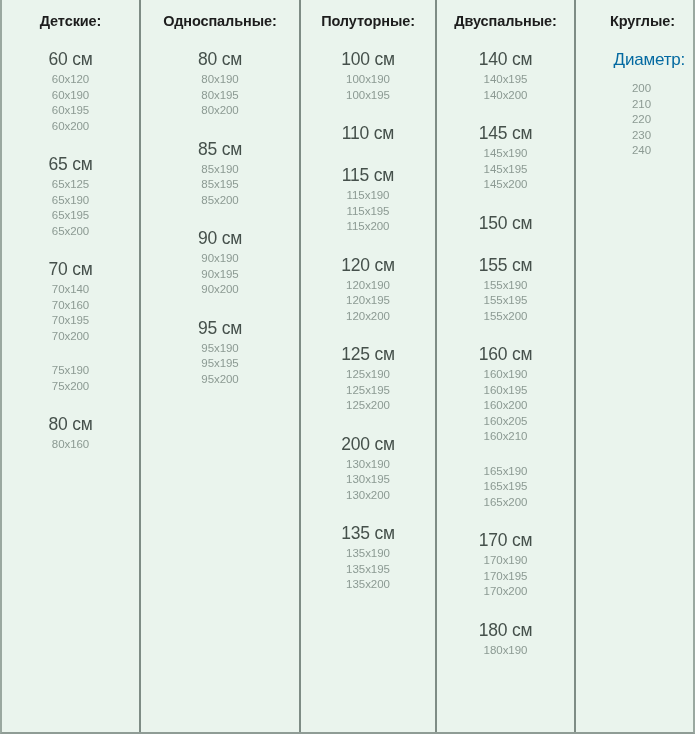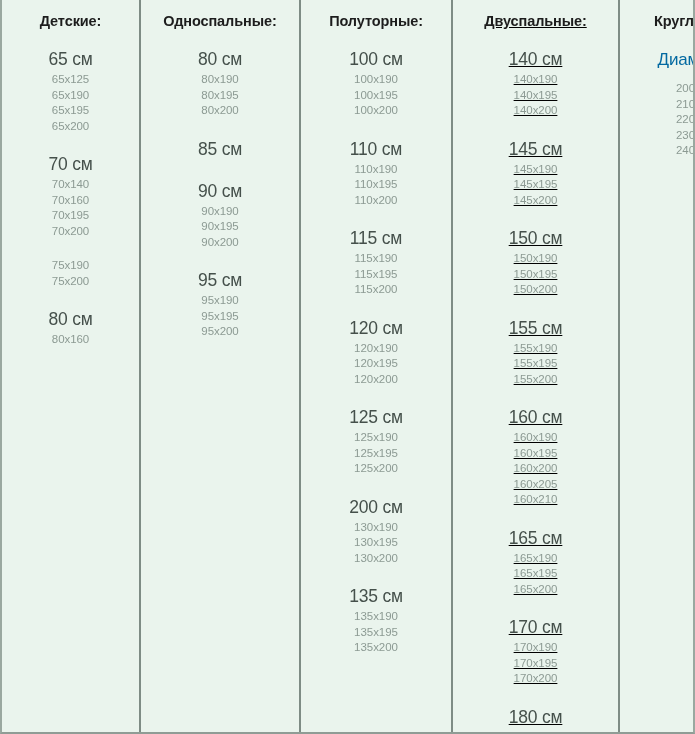--- a/index.html
+++ b/index.html
@@ -32,22 +32,22 @@
     padding-top: 11px;
     border-right: 2px solid #7e8c85;
     flex: 0 0 auto;
   }
   .col:last-child {
     border-right: none;
   }
 
   .col-1 { width: 139px; }
   .col-2 { width: 160px; }
-  .col-3 { width: 152px; }
-  .col-4 { width: 167px; text-decoration: underline; }
+  .col-3 { width: 136px; }
+  .col-4 { width: 139px; }
   .col-5 { width: 133px; }
 
   .col-header {
     font-size: 14.5px;
     font-weight: bold;
     color: #1d1d1d;
     text-align: center;
     letter-spacing: -0.1px;
     padding: 0 4px 0 4px;
     line-height: 20px;
@@ -101,20 +101,29 @@
 </style>
 </head>
 <body>
 
 <div class="table-wrap">
 
   <div class="col col-1">
     <div class="col-header">Детские:</div>
     <div class="groups">
 
+      <div class="group">
+        <div class="group-title">60 см</div>
+        <div class="group-items">
+          <div class="group-item">60x120</div>
+          <div class="group-item">60x190</div>
+          <div class="group-item">60x195</div>
+          <div class="group-item">60x200</div>
+        </div>
+      </div>
 
       <div class="group">
         <div class="group-title">65 см</div>
         <div class="group-items">
           <div class="group-item">65x125</div>
           <div class="group-item">65x190</div>
           <div class="group-item">65x195</div>
           <div class="group-item">65x200</div>
         </div>
       </div>
@@ -154,20 +163,25 @@
         <div class="group-title">80 см</div>
         <div class="group-items">
           <div class="group-item">80x190</div>
           <div class="group-item">80x195</div>
           <div class="group-item">80x200</div>
         </div>
       </div>
 
       <div class="group">
         <div class="group-title">85 см</div>
+        <div class="group-items">
+          <div class="group-item">85x190</div>
+          <div class="group-item">85x195</div>
+          <div class="group-item">85x200</div>
+        </div>
       </div>
 
       <div class="group">
         <div class="group-title">90 см</div>
         <div class="group-items">
           <div class="group-item">90x190</div>
           <div class="group-item">90x195</div>
           <div class="group-item">90x200</div>
         </div>
       </div>
@@ -186,31 +200,25 @@
 
   <div class="col col-3">
     <div class="col-header">Полуторные:</div>
     <div class="groups">
 
       <div class="group">
         <div class="group-title">100 см</div>
         <div class="group-items">
           <div class="group-item">100x190</div>
           <div class="group-item">100x195</div>
-          <div class="group-item">100x200</div>
         </div>
       </div>
 
       <div class="group">
         <div class="group-title">110 см</div>
-        <div class="group-items">
-          <div class="group-item">110x190</div>
-          <div class="group-item">110x195</div>
-          <div class="group-item">110x200</div>
-        </div>
       </div>
 
       <div class="group">
         <div class="group-title">115 см</div>
         <div class="group-items">
           <div class="group-item">115x190</div>
           <div class="group-item">115x195</div>
           <div class="group-item">115x200</div>
         </div>
       </div>
@@ -254,42 +262,36 @@
     </div>
   </div>
 
   <div class="col col-4">
     <div class="col-header">Двуспальные:</div>
     <div class="groups">
 
       <div class="group">
         <div class="group-title">140 см</div>
         <div class="group-items">
-          <div class="group-item">140x190</div>
           <div class="group-item">140x195</div>
           <div class="group-item">140x200</div>
         </div>
       </div>
 
       <div class="group">
         <div class="group-title">145 см</div>
         <div class="group-items">
           <div class="group-item">145x190</div>
           <div class="group-item">145x195</div>
           <div class="group-item">145x200</div>
         </div>
       </div>
 
       <div class="group">
         <div class="group-title">150 см</div>
-        <div class="group-items">
-          <div class="group-item">150x190</div>
-          <div class="group-item">150x195</div>
-          <div class="group-item">150x200</div>
-        </div>
       </div>
 
       <div class="group">
         <div class="group-title">155 см</div>
         <div class="group-items">
           <div class="group-item">155x190</div>
           <div class="group-item">155x195</div>
           <div class="group-item">155x200</div>
         </div>
       </div>
@@ -299,21 +301,20 @@
         <div class="group-items">
           <div class="group-item">160x190</div>
           <div class="group-item">160x195</div>
           <div class="group-item">160x200</div>
           <div class="group-item">160x205</div>
           <div class="group-item">160x210</div>
         </div>
       </div>
 
       <div class="group">
-        <div class="group-title">165 см</div>
         <div class="group-items">
           <div class="group-item">165x190</div>
           <div class="group-item">165x195</div>
           <div class="group-item">165x200</div>
         </div>
       </div>
 
       <div class="group">
         <div class="group-title">170 см</div>
         <div class="group-items">

